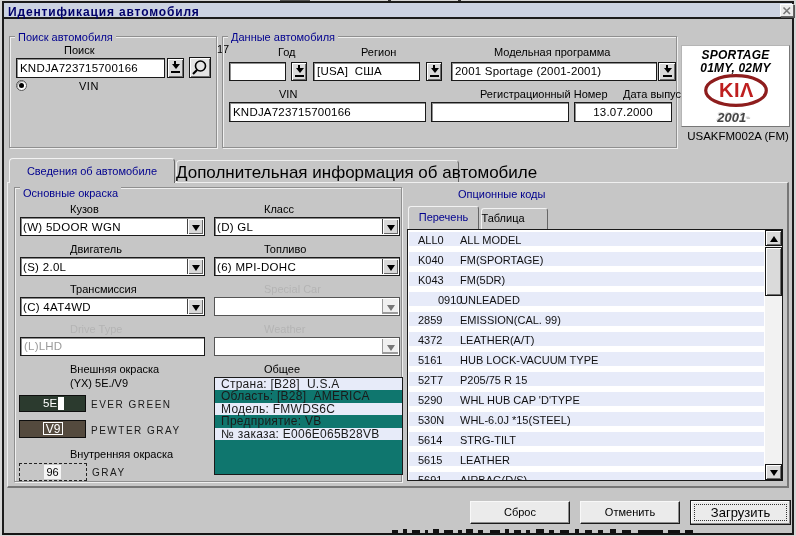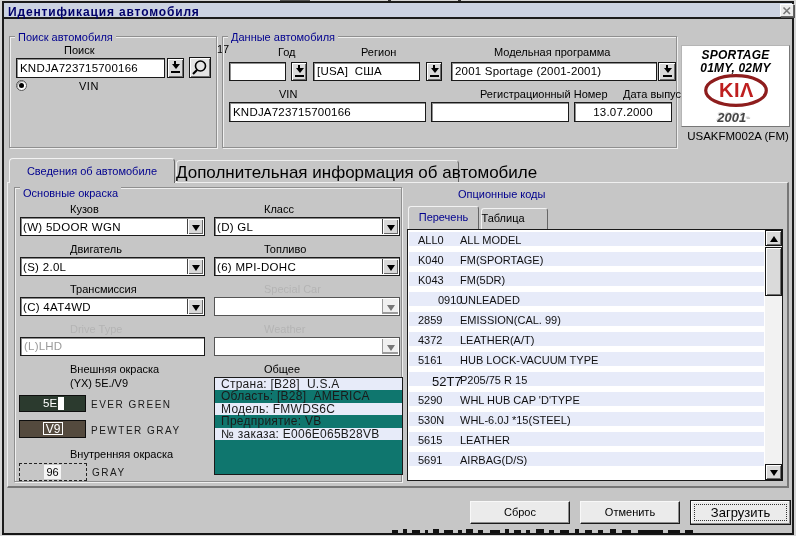--- a/index.html
+++ b/index.html
@@ -232,32 +232,37 @@
         <div style="position:absolute;left:9px;top:3px;font-size:11px;color:#111;">4372</div>
         <div style="position:absolute;left:51px;top:3px;font-size:11px;color:#111;">LEATHER(A/T)</div>
       </div>
     <div style="height:20px;position:relative;">
         <div style="position:absolute;left:0;right:0;top:1px;height:14px;background:#e7ebf9;"></div>
         <div style="position:absolute;left:9px;top:3px;font-size:11px;color:#111;">5161</div>
         <div style="position:absolute;left:51px;top:3px;font-size:11px;color:#111;">HUB LOCK-VACUUM TYPE</div>
       </div>
     <div style="height:20px;position:relative;">
         <div style="position:absolute;left:0;right:0;top:1px;height:14px;background:#e7ebf9;"></div>
-        <div style="position:absolute;left:9px;top:3px;font-size:13px;color:#111;margin-left:14px;">52T7</div>
+        <div style="position:absolute;left:9px;top:3px;font-size:11px;color:#111;">52T7</div>
         <div style="position:absolute;left:51px;top:3px;font-size:11px;color:#111;">P205/75 R 15</div>
       </div>
     <div style="height:20px;position:relative;">
         <div style="position:absolute;left:0;right:0;top:1px;height:14px;background:#e7ebf9;"></div>
         <div style="position:absolute;left:9px;top:3px;font-size:11px;color:#111;">5290</div>
         <div style="position:absolute;left:51px;top:3px;font-size:11px;color:#111;">WHL HUB CAP 'D'TYPE</div>
       </div>
     <div style="height:20px;position:relative;">
         <div style="position:absolute;left:0;right:0;top:1px;height:14px;background:#e7ebf9;"></div>
         <div style="position:absolute;left:9px;top:3px;font-size:11px;color:#111;">530N</div>
         <div style="position:absolute;left:51px;top:3px;font-size:11px;color:#111;">WHL-6.0J *15(STEEL)</div>
+      </div>
+    <div style="height:20px;position:relative;">
+        <div style="position:absolute;left:0;right:0;top:1px;height:14px;background:#e7ebf9;"></div>
+        <div style="position:absolute;left:9px;top:3px;font-size:11px;color:#111;">5614</div>
+        <div style="position:absolute;left:51px;top:3px;font-size:11px;color:#111;">STRG-TILT</div>
       </div>
     <div style="height:20px;position:relative;">
         <div style="position:absolute;left:0;right:0;top:1px;height:14px;background:#e7ebf9;"></div>
         <div style="position:absolute;left:9px;top:3px;font-size:11px;color:#111;">5615</div>
         <div style="position:absolute;left:51px;top:3px;font-size:11px;color:#111;">LEATHER</div>
       </div>
     <div style="height:20px;position:relative;">
         <div style="position:absolute;left:0;right:0;top:1px;height:14px;background:#e7ebf9;"></div>
         <div style="position:absolute;left:9px;top:3px;font-size:11px;color:#111;">5691</div>
         <div style="position:absolute;left:51px;top:3px;font-size:11px;color:#111;">AIRBAG(D/S)</div>

